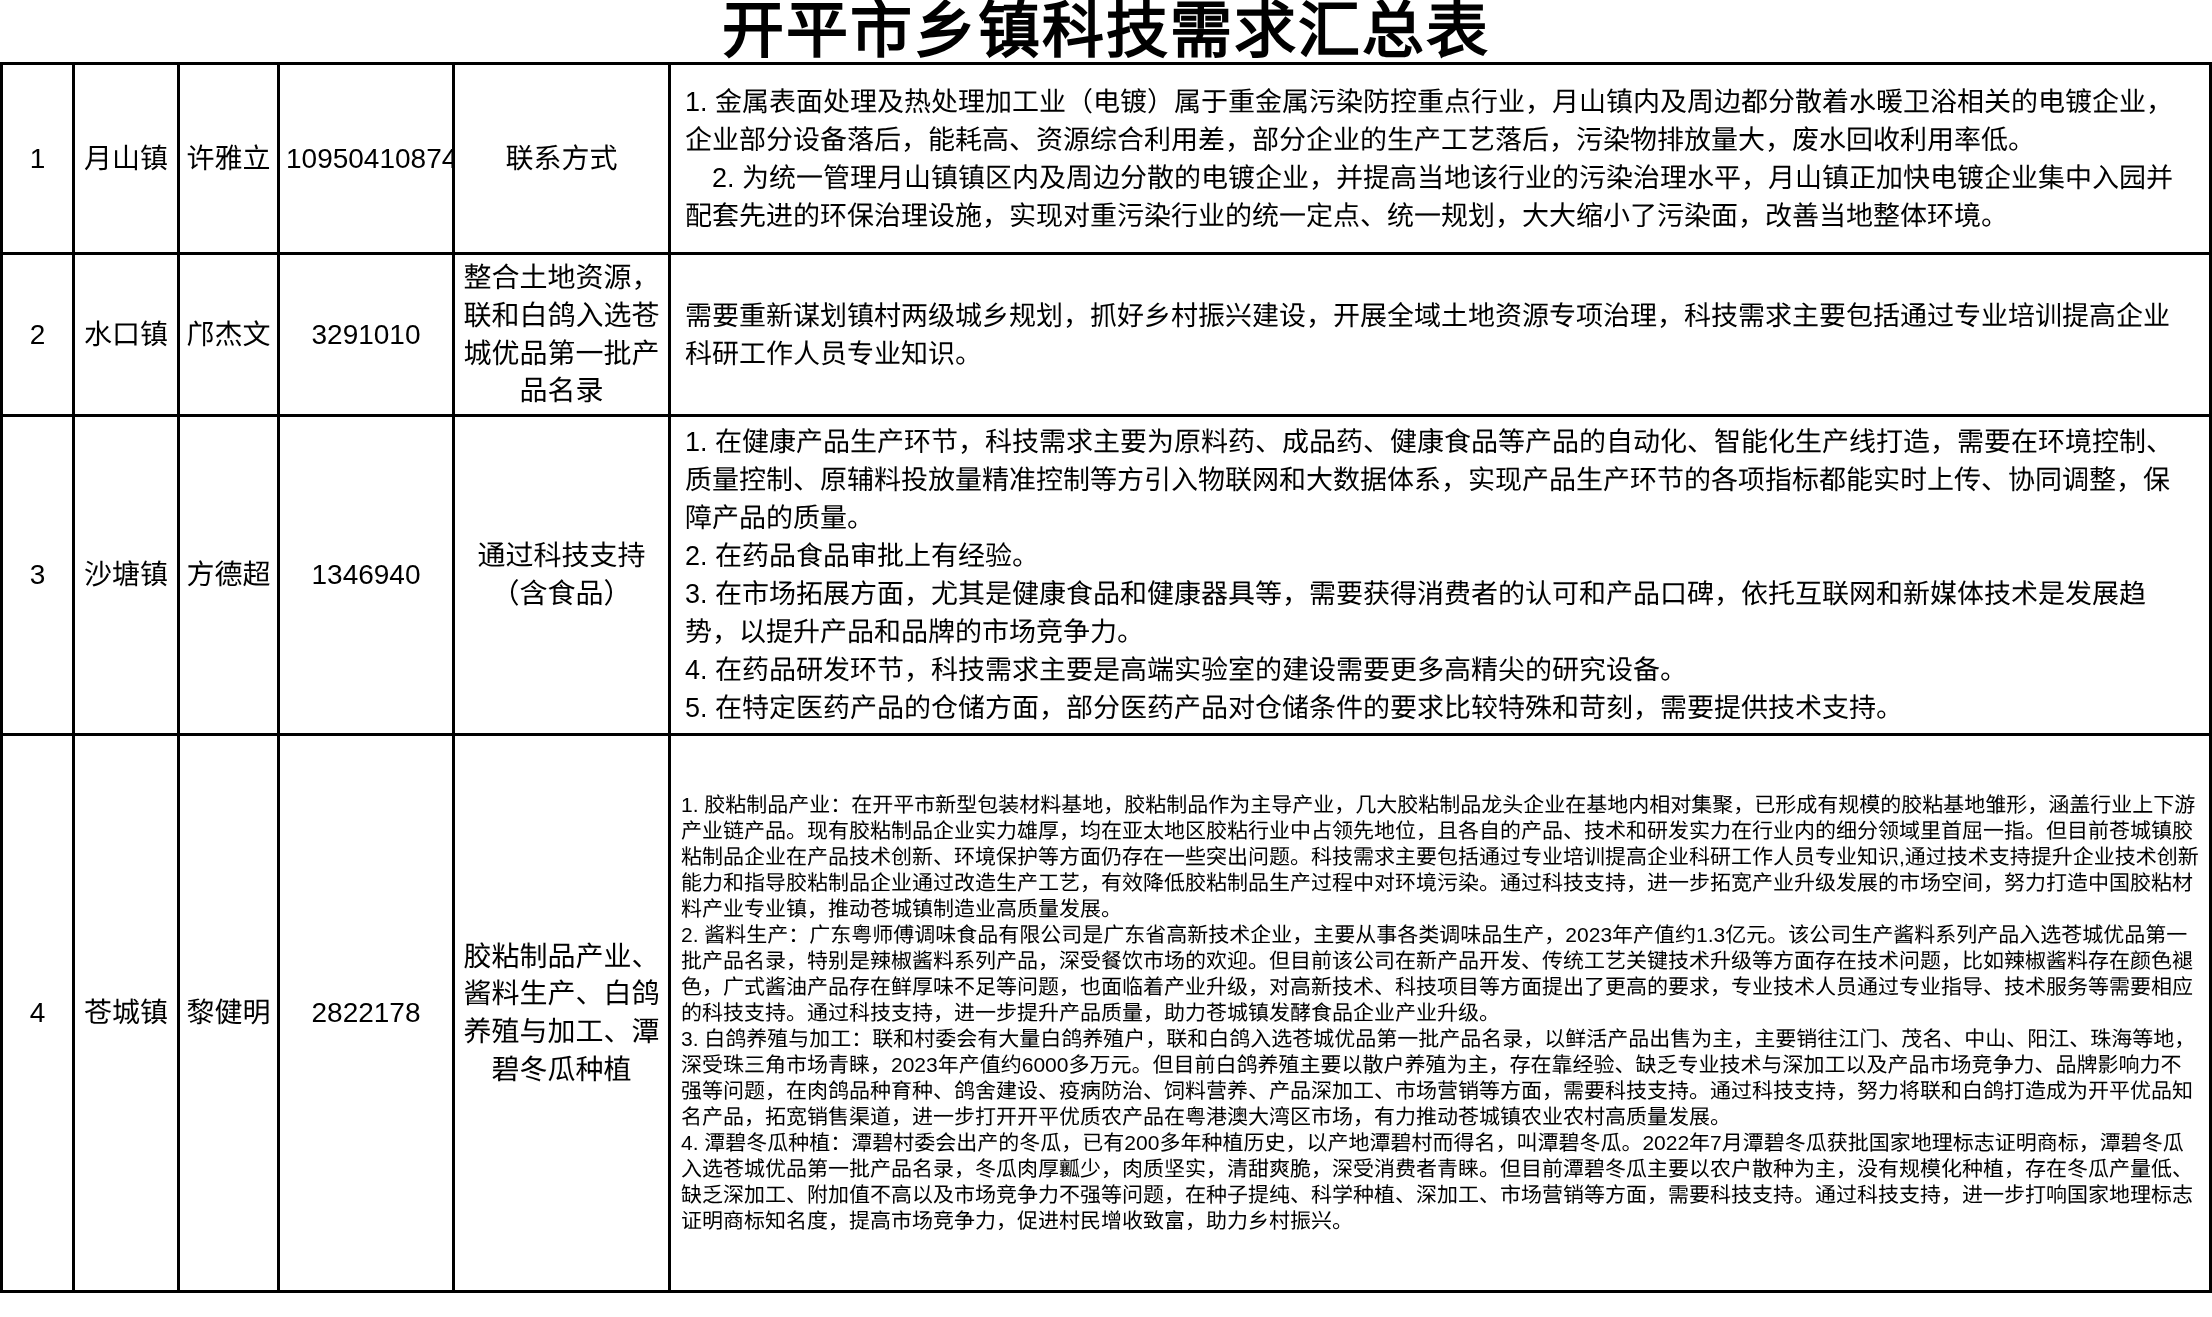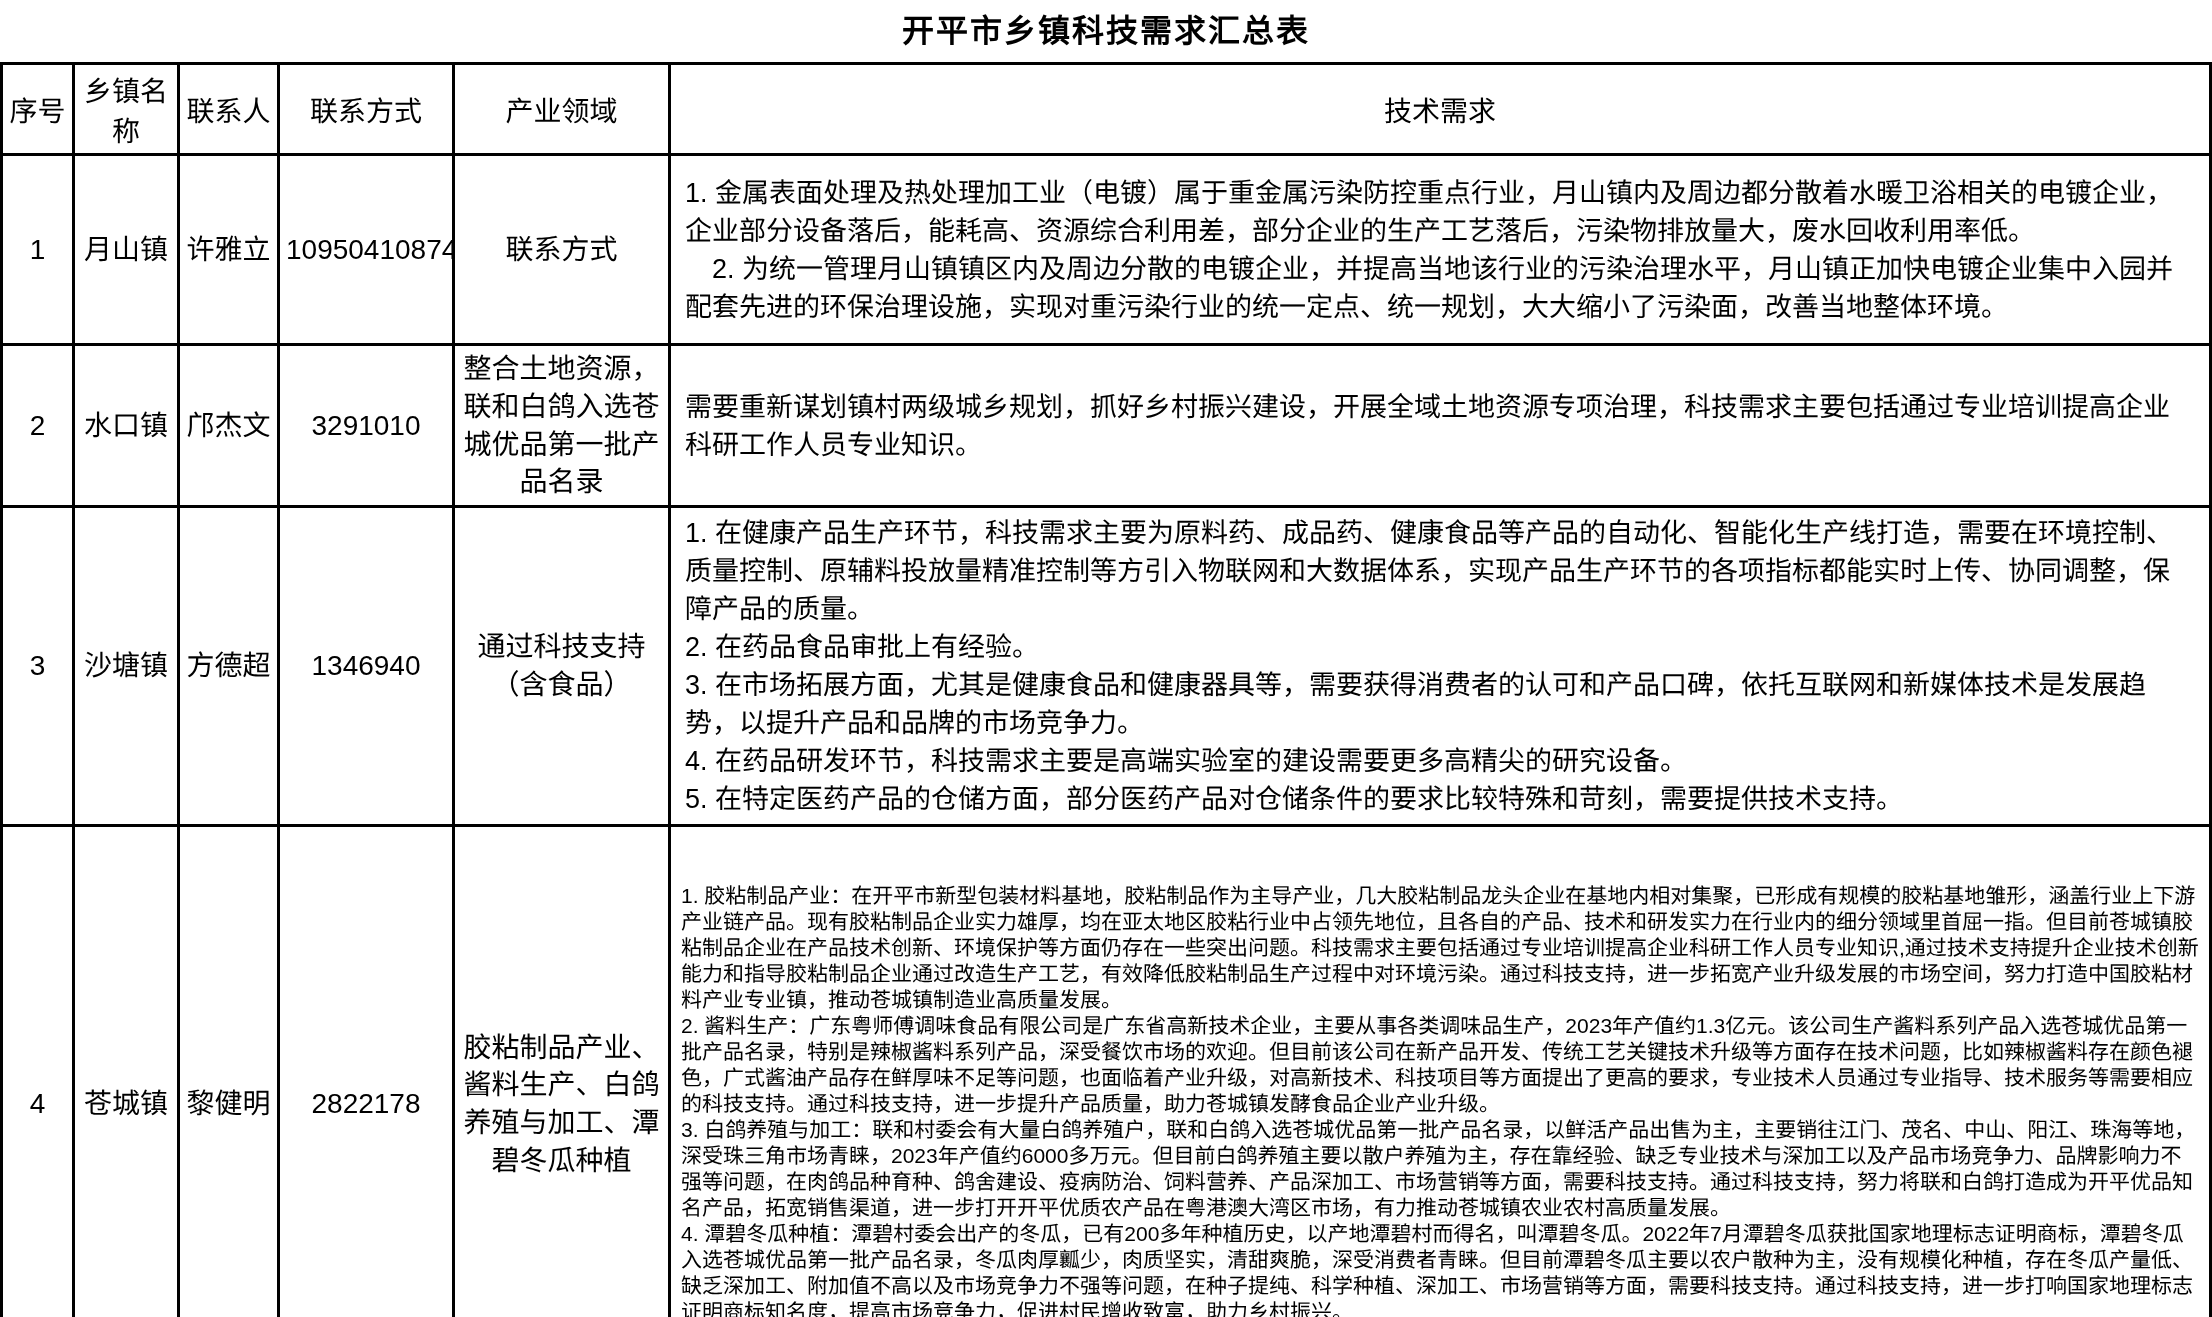--- a/index.html
+++ b/index.html
@@ -12,21 +12,21 @@
   .page {
     width: 2212px;
     height: 1317px;
     background: #ffffff;
     overflow: hidden;
   }
   .title {
     height: 62px;
     line-height: 62px;
     text-align: center;
-    font-size: 32px;
+    font-size: 62px;
     font-weight: bold;
     letter-spacing: 2px;
     white-space: nowrap;
   }
   table.summary {
     width: 2212px;
     border-collapse: collapse;
     table-layout: fixed;
   }
   table.summary th,
@@ -77,28 +77,20 @@
     <colgroup>
       <col style="width:72px">
       <col style="width:105px">
       <col style="width:100px">
       <col style="width:175px">
       <col style="width:216px">
       <col>
     </colgroup>
 
     <tbody>
-        <tr class="hdr-row">
-      <th class="hdr">序号</th>
-      <th class="hdr">乡镇名称</th>
-      <th class="hdr">联系人</th>
-      <th class="hdr">联系方式</th>
-      <th class="hdr">产业领域</th>
-      <th class="hdr">技术需求</th>
-    </tr>
 
     <tr class="row-1">
       <td class="center-cell">1</td>
       <td class="center-cell">月山镇</td>
       <td class="center-cell">许雅立</td>
       <td class="center-cell">10950410874</td>
       <td class="center-cell">联系方式</td>
       <td class="needs-cell">1. 金属表面处理及热处理加工业（电镀）属于重金属污染防控重点行业，月山镇内及周边都分散着水暖卫浴相关的电镀企业，企业部分设备落后，能耗高、资源综合利用差，部分企业的生产工艺落后，污染物排放量大，废水回收利用率低。
 　2. 为统一管理月山镇镇区内及周边分散的电镀企业，并提高当地该行业的污染治理水平，月山镇正加快电镀企业集中入园并配套先进的环保治理设施，实现对重污染行业的统一定点、统一规划，大大缩小了污染面，改善当地整体环境。</td>
     </tr>

